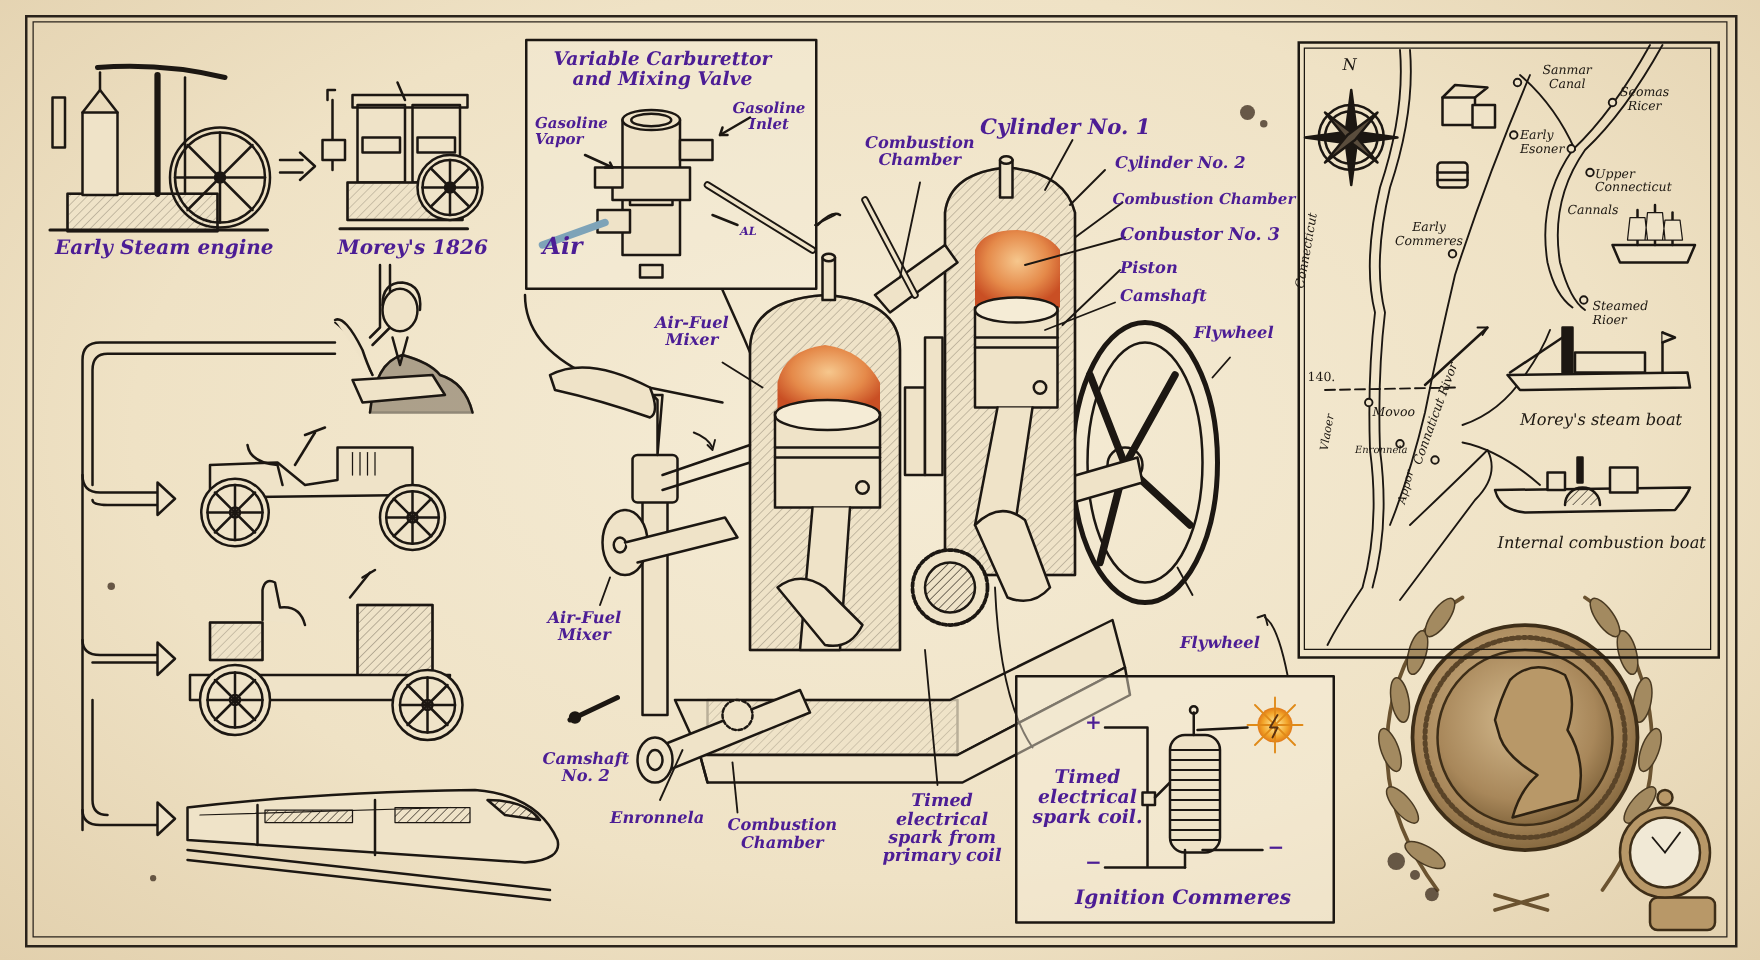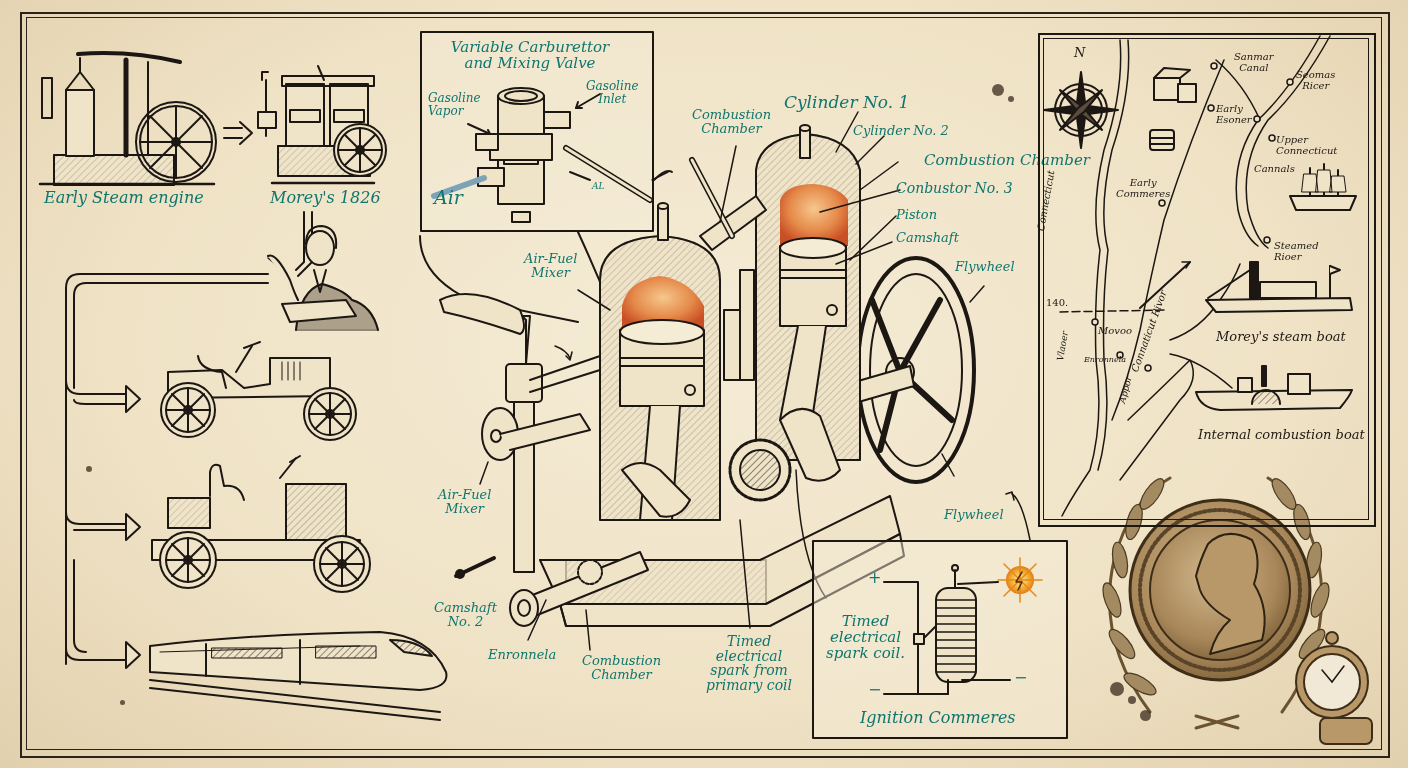--- a/index.html
+++ b/index.html
@@ -2,21 +2,21 @@
 <html><head>
 <meta charset="utf-8">
 <style>
   html,body{margin:0;padding:0;}
   body{width:1408px;height:768px;overflow:hidden;background:#efe3c8;font-family:"DejaVu Serif",serif;position:relative;color:#1c1712;}
   .page{position:absolute;left:0;top:0;width:1408px;height:768px;
     background:radial-gradient(ellipse at 50% 45%,#f5ecd6 0%,#efe2c5 60%,#e2d0ad 100%);}
   .frame-outer{position:absolute;left:20px;top:12px;width:1366px;height:742px;border:2px solid #2a231b;}
   .frame-inner{position:absolute;left:26px;top:17px;width:1354px;height:731px;border:1px solid #2a231b;}
   svg.art{position:absolute;left:0;top:0;}
-  .lbl{position:absolute;font-family:"DejaVu Serif",serif;font-style:italic;color:#0f766e;line-height:1.05;white-space:nowrap;}
+  .lbl{position:absolute;font-family:"DejaVu Serif",serif;font-style:italic;color:#4c1d95;line-height:1.05;white-space:nowrap;font-weight:bold;}
   .c{text-align:center;}
   .maptxt{position:absolute;font-family:"DejaVu Serif",serif;font-style:italic;font-size:10px;color:#1d1812;line-height:1.05;white-space:nowrap;}
   .ink{position:absolute;border-radius:50%;background:#3a2a1c;opacity:.75;}
 </style>
 </head>
 <body>
 
 <div class="page"></div>
 <div class="frame-outer"></div>
 <div class="frame-inner"></div>
@@ -459,22 +459,22 @@
   <div>Inlet</div>
 </div>
 <div class="lbl" style="left:434px;top:188px;font-size:19px">Air</div>
 <div class="lbl" style="left:592px;top:182px;font-size:9px">AL</div>
 
 <div class="lbl c" style="left:692px;top:108px;font-size:13px">
   <div>Combustion</div>
   <div>Chamber</div>
 </div>
 <div class="lbl" style="left:784px;top:94px;font-size:17px">Cylinder No. 1</div>
-<div class="lbl" style="left:853px;top:124px;font-size:13px">Cylinder No. 2</div>
-<div class="lbl" style="left:924px;top:153px;font-size:15px">Combustion Chamber</div>
+<div class="lbl" style="left:892px;top:124px;font-size:13px">Cylinder No. 2</div>
+<div class="lbl" style="left:890px;top:153px;font-size:12px">Combustion Chamber</div>
 <div class="lbl" style="left:896px;top:181px;font-size:14px">Conbustor No. 3</div>
 <div class="lbl" style="left:896px;top:208px;font-size:13px">Piston</div>
 <div class="lbl" style="left:896px;top:231px;font-size:13px">Camshaft</div>
 <div class="lbl" style="left:955px;top:260px;font-size:13px">Flywheel</div>
 <div class="lbl" style="left:944px;top:508px;font-size:13px">Flywheel</div>
 <div class="lbl c" style="left:524px;top:252px;font-size:13px">
   <div>Air-Fuel</div>
   <div>Mixer</div>
 </div>
 <div class="lbl c" style="left:438px;top:488px;font-size:13px">

